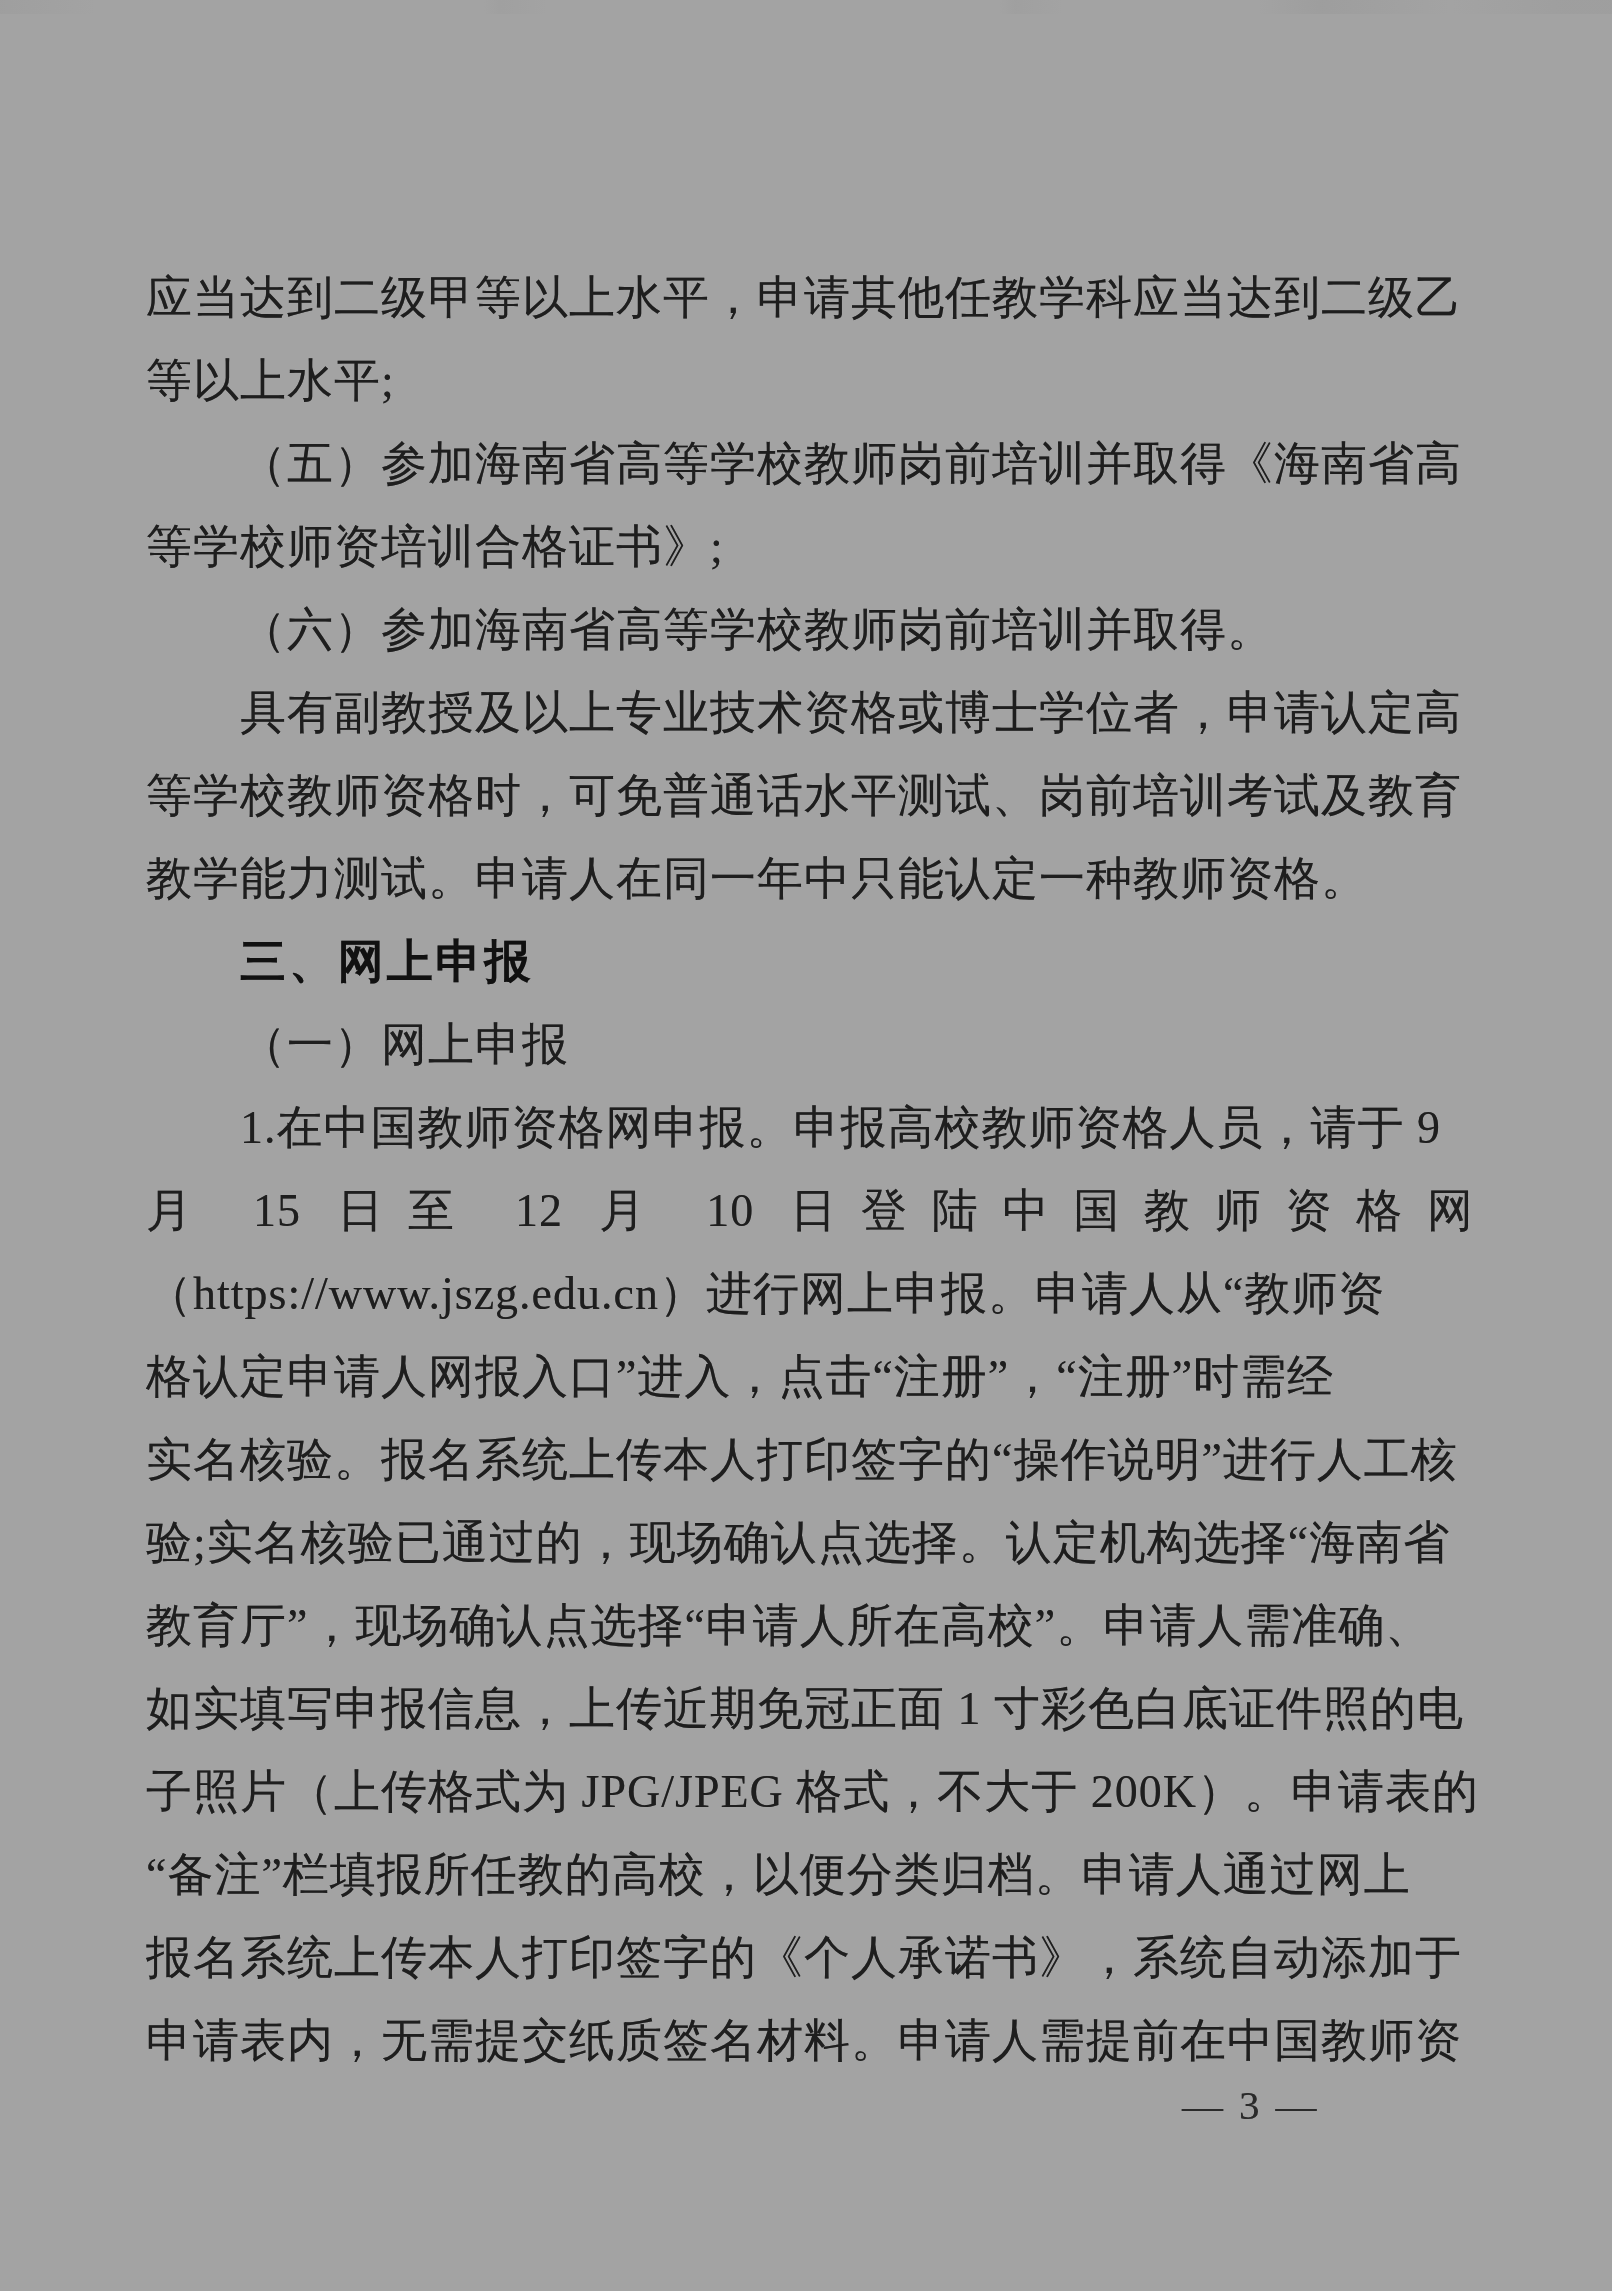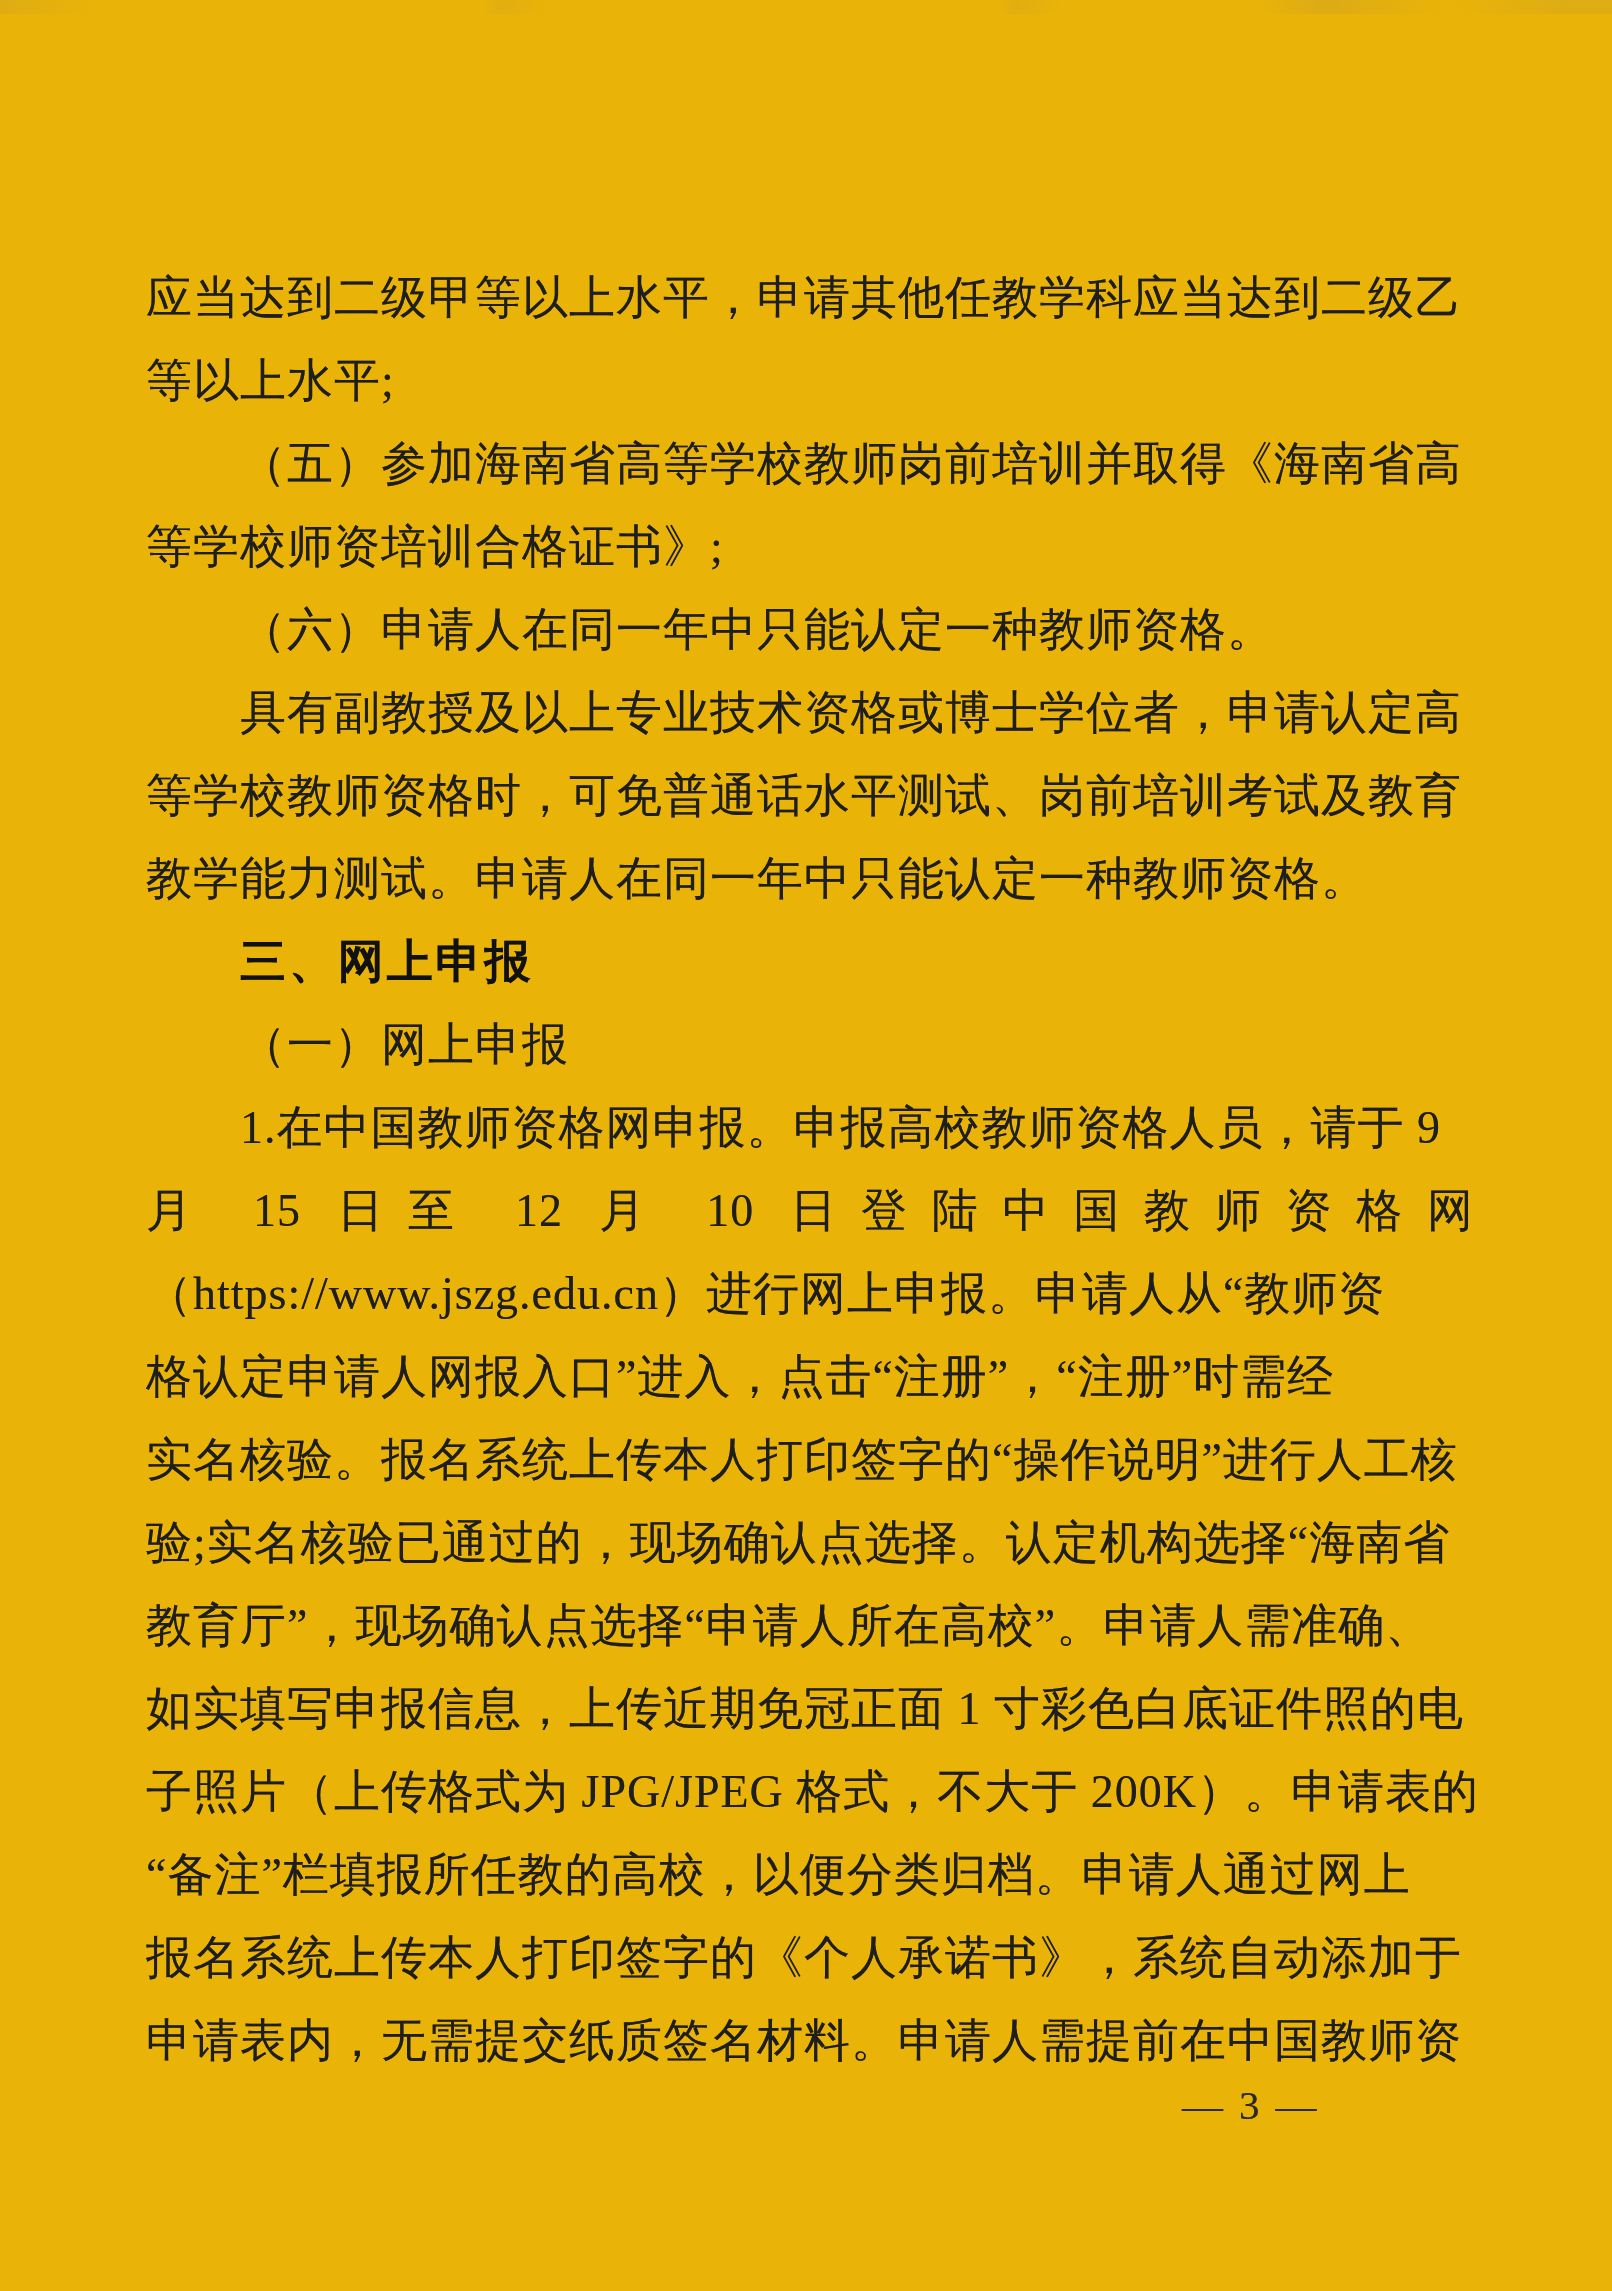--- a/index.html
+++ b/index.html
@@ -1,20 +1,20 @@
 <!DOCTYPE html>
 <html><head>
 <meta charset="utf-8">
 <style>
   html, body { margin: 0; padding: 0; background: #e8e8e8; }
   .page {
     position: relative;
     width: 1612px;
     height: 2292px;
-    background: #eab308;
+    background: #a3a3a3;
     overflow: hidden;
     font-family: "Liberation Serif", "DejaVu Serif", serif;
     color: #1e1e1e;
   }
   .scan-noise {
     position: absolute;
     left: 0; top: 0;
     width: 100%; height: 13.7px;
     background: linear-gradient(90deg,
       rgba(120,120,120,0.10) 0%, rgba(255,255,255,0) 6%,
@@ -62,21 +62,21 @@
 </head>
 <body>
 
 <div class="page">
   <div class="scan-noise"></div>
   <div class="text-block" id="text-block">
       <div class="line">应当达到二级甲等以上水平，申请其他任教学科应当达到二级乙</div>
       <div class="line">等以上水平;</div>
       <div class="line indent">（五）参加海南省高等学校教师岗前培训并取得《海南省高</div>
       <div class="line">等学校师资培训合格证书》;</div>
-      <div class="line indent">（六）申请人在同一年中只能认定一种教师资格。</div>
+      <div class="line indent">（六）参加海南省高等学校教师岗前培训并取得。</div>
       <div class="line indent">具有副教授及以上专业技术资格或博士学位者，申请认定高</div>
       <div class="line">等学校教师资格时，可免普通话水平测试、岗前培训考试及教育</div>
       <div class="line">教学能力测试。申请人在同一年中只能认定一种教师资格。</div>
       <div class="line indent bold">三、网上申报</div>
       <div class="line indent">（一）网上申报</div>
       <div class="line indent">1.在中国教师资格网申报。申报高校教师资格人员，请于 9</div>
       <div class="line stretch">月 15 日至 12 月 10 日登陆中国教师资格网</div>
       <div class="line">（https://www.jszg.edu.cn）进行网上申报。申请人从“教师资</div>
       <div class="line">格认定申请人网报入口”进入，点击“注册”，“注册”时需经</div>
       <div class="line">实名核验。报名系统上传本人打印签字的“操作说明”进行人工核</div>

